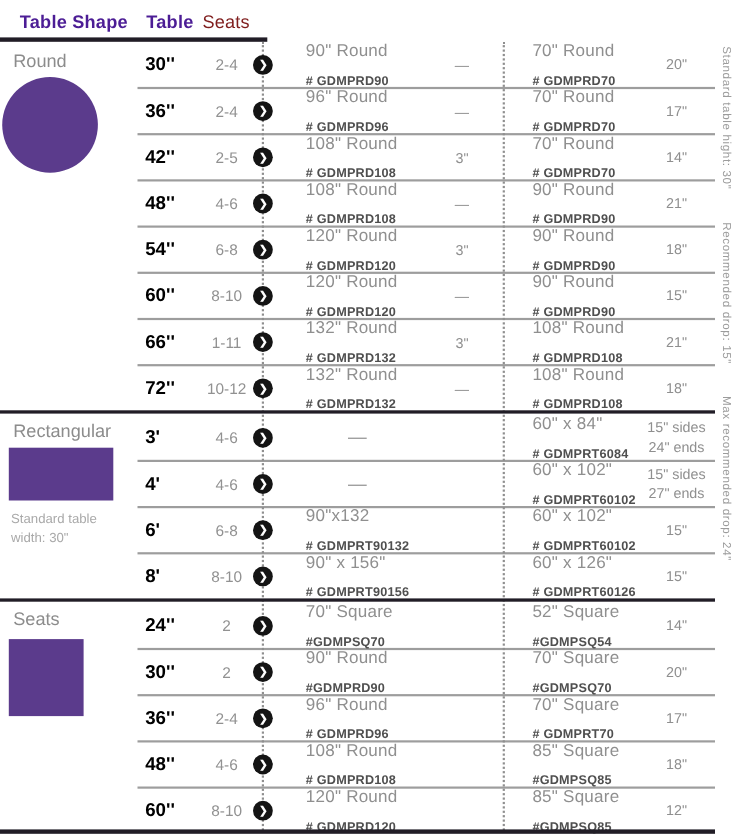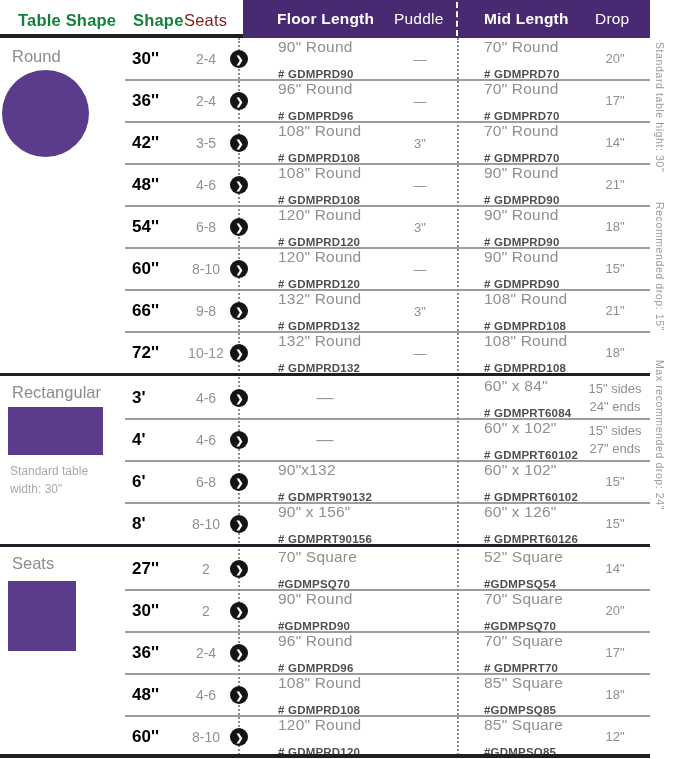--- a/index.html
+++ b/index.html
@@ -1,20 +1,20 @@
 <!DOCTYPE html>
 <html style="--header-purple: #482a72; --shape-purple: #5b3b8c; --line-dark: #211d26;"><head>
 <meta charset="utf-8">
 <style>
   html,body{margin:0;padding:0;background:#fff;}
   #stage{position:relative;width:679px;height:759px;background:#fff;overflow:hidden;
          font-family:"Liberation Sans",sans-serif;-webkit-font-smoothing:antialiased;}
 
   
-  .hdr-label{position:absolute;top:11px;font-size:16.5px;color:#15803d;font-weight:700;letter-spacing:.2px;}
+  .hdr-label{position:absolute;top:11px;font-size:16.5px;color:#4c1d95;font-weight:700;letter-spacing:.2px;}
   .hdr-label.gray{color:#7f1d1d;font-weight:400;}
   #hdr-underline{position:absolute;left:0;top:34px;width:243px;height:4px;background:var(--line-dark);}
   #hdr-purple{position:absolute;left:243px;top:0;width:407px;height:38px;background:var(--header-purple);}
   .phdr{position:absolute;top:10px;color:#fff;font-size:15.5px;letter-spacing:.2px;}
   .phdr.b{font-weight:700;}
   #hdr-dash{position:absolute;left:213px;top:2px;bottom:2px;width:0;border-left:2px dashed #fff;}
 
   
   .vdots{position:absolute;top:38px;height:717px;width:0;border-left:2px dotted #8f8f8f;z-index:1;}
   #vdots-1{left:238px;} #vdots-2{left:457px;}
@@ -56,31 +56,24 @@
   #side-note{position:absolute;left:654px;top:42px;writing-mode:vertical-rl;
              font-size:10.5px;color:#9c9c9c;letter-spacing:.6px;z-index:2;}
   #side-note span{padding-bottom:26px;display:inline-block;}
 </style>
 </head>
 <body>
 
 <div id="stage">
 
   <span class="hdr-label" style="left:18px">Table Shape</span>
-  <span class="hdr-label" style="left:133px">Shape</span>
+  <span class="hdr-label" style="left:133px">Table</span>
   <span class="hdr-label gray" style="left:184px">Seats</span>
   <div id="hdr-underline"></div>
 
-  <div id="hdr-purple">
-    <span class="phdr b" style="left:34px">Floor Length</span>
-    <span class="phdr" style="left:151px">Puddle</span>
-    <div id="hdr-dash"></div>
-    <span class="phdr b" style="left:241px">Mid Length</span>
-    <span class="phdr" style="left:352px">Drop</span>
-  </div>
 
   <div class="vdots" id="vdots-1"></div>
   <div class="vdots" id="vdots-2"></div>
 
   <div id="tbody">
       <div class="section sec-circle">
     <span class="sec-label">Round</span>
     <div class="shape"></div>
 
     <div class="rows">
@@ -122,21 +115,21 @@
     </div>
     <div class="c-drop">
       <div>17"</div>
 
     </div>
     <span class="arrow">❯</span>
   </div>
           <div class="row">
     <div class="c-shapecol"></div>
     <div class="c-size">42''</div>
-    <div class="c-seats">3-5</div>
+    <div class="c-seats">2-5</div>
     <div class="c-arrowcol"></div>
     <div class="c-floor">
       <div class="val">108" Round</div>
       <div class="part"># GDMPRD108</div>
     </div>
     <div class="c-puddle">3"</div>
     <div class="c-gapcol"></div>
     <div class="c-mid">
       <div class="val">70" Round</div>
       <div class="part"># GDMPRD70</div>
@@ -206,21 +199,21 @@
     </div>
     <div class="c-drop">
       <div>15"</div>
 
     </div>
     <span class="arrow">❯</span>
   </div>
           <div class="row">
     <div class="c-shapecol"></div>
     <div class="c-size">66''</div>
-    <div class="c-seats">9-8</div>
+    <div class="c-seats">1-11</div>
     <div class="c-arrowcol"></div>
     <div class="c-floor">
       <div class="val">132" Round</div>
       <div class="part"># GDMPRD132</div>
     </div>
     <div class="c-puddle">3"</div>
     <div class="c-gapcol"></div>
     <div class="c-mid">
       <div class="val">108" Round</div>
       <div class="part"># GDMPRD108</div>
@@ -345,21 +338,21 @@
   </div>
         </div>
   </div>
       <div class="section sec-square pad">
     <span class="sec-label">Seats</span>
     <div class="shape"></div>
 
     <div class="rows">
           <div class="row">
     <div class="c-shapecol"></div>
-    <div class="c-size">27''</div>
+    <div class="c-size">24''</div>
     <div class="c-seats">2</div>
     <div class="c-arrowcol"></div>
     <div class="c-floor">
       <div class="val">70" Square</div>
       <div class="part">#GDMPSQ70</div>
     </div>
     <div class="c-puddle"></div>
     <div class="c-gapcol"></div>
     <div class="c-mid">
       <div class="val">52" Square</div>

